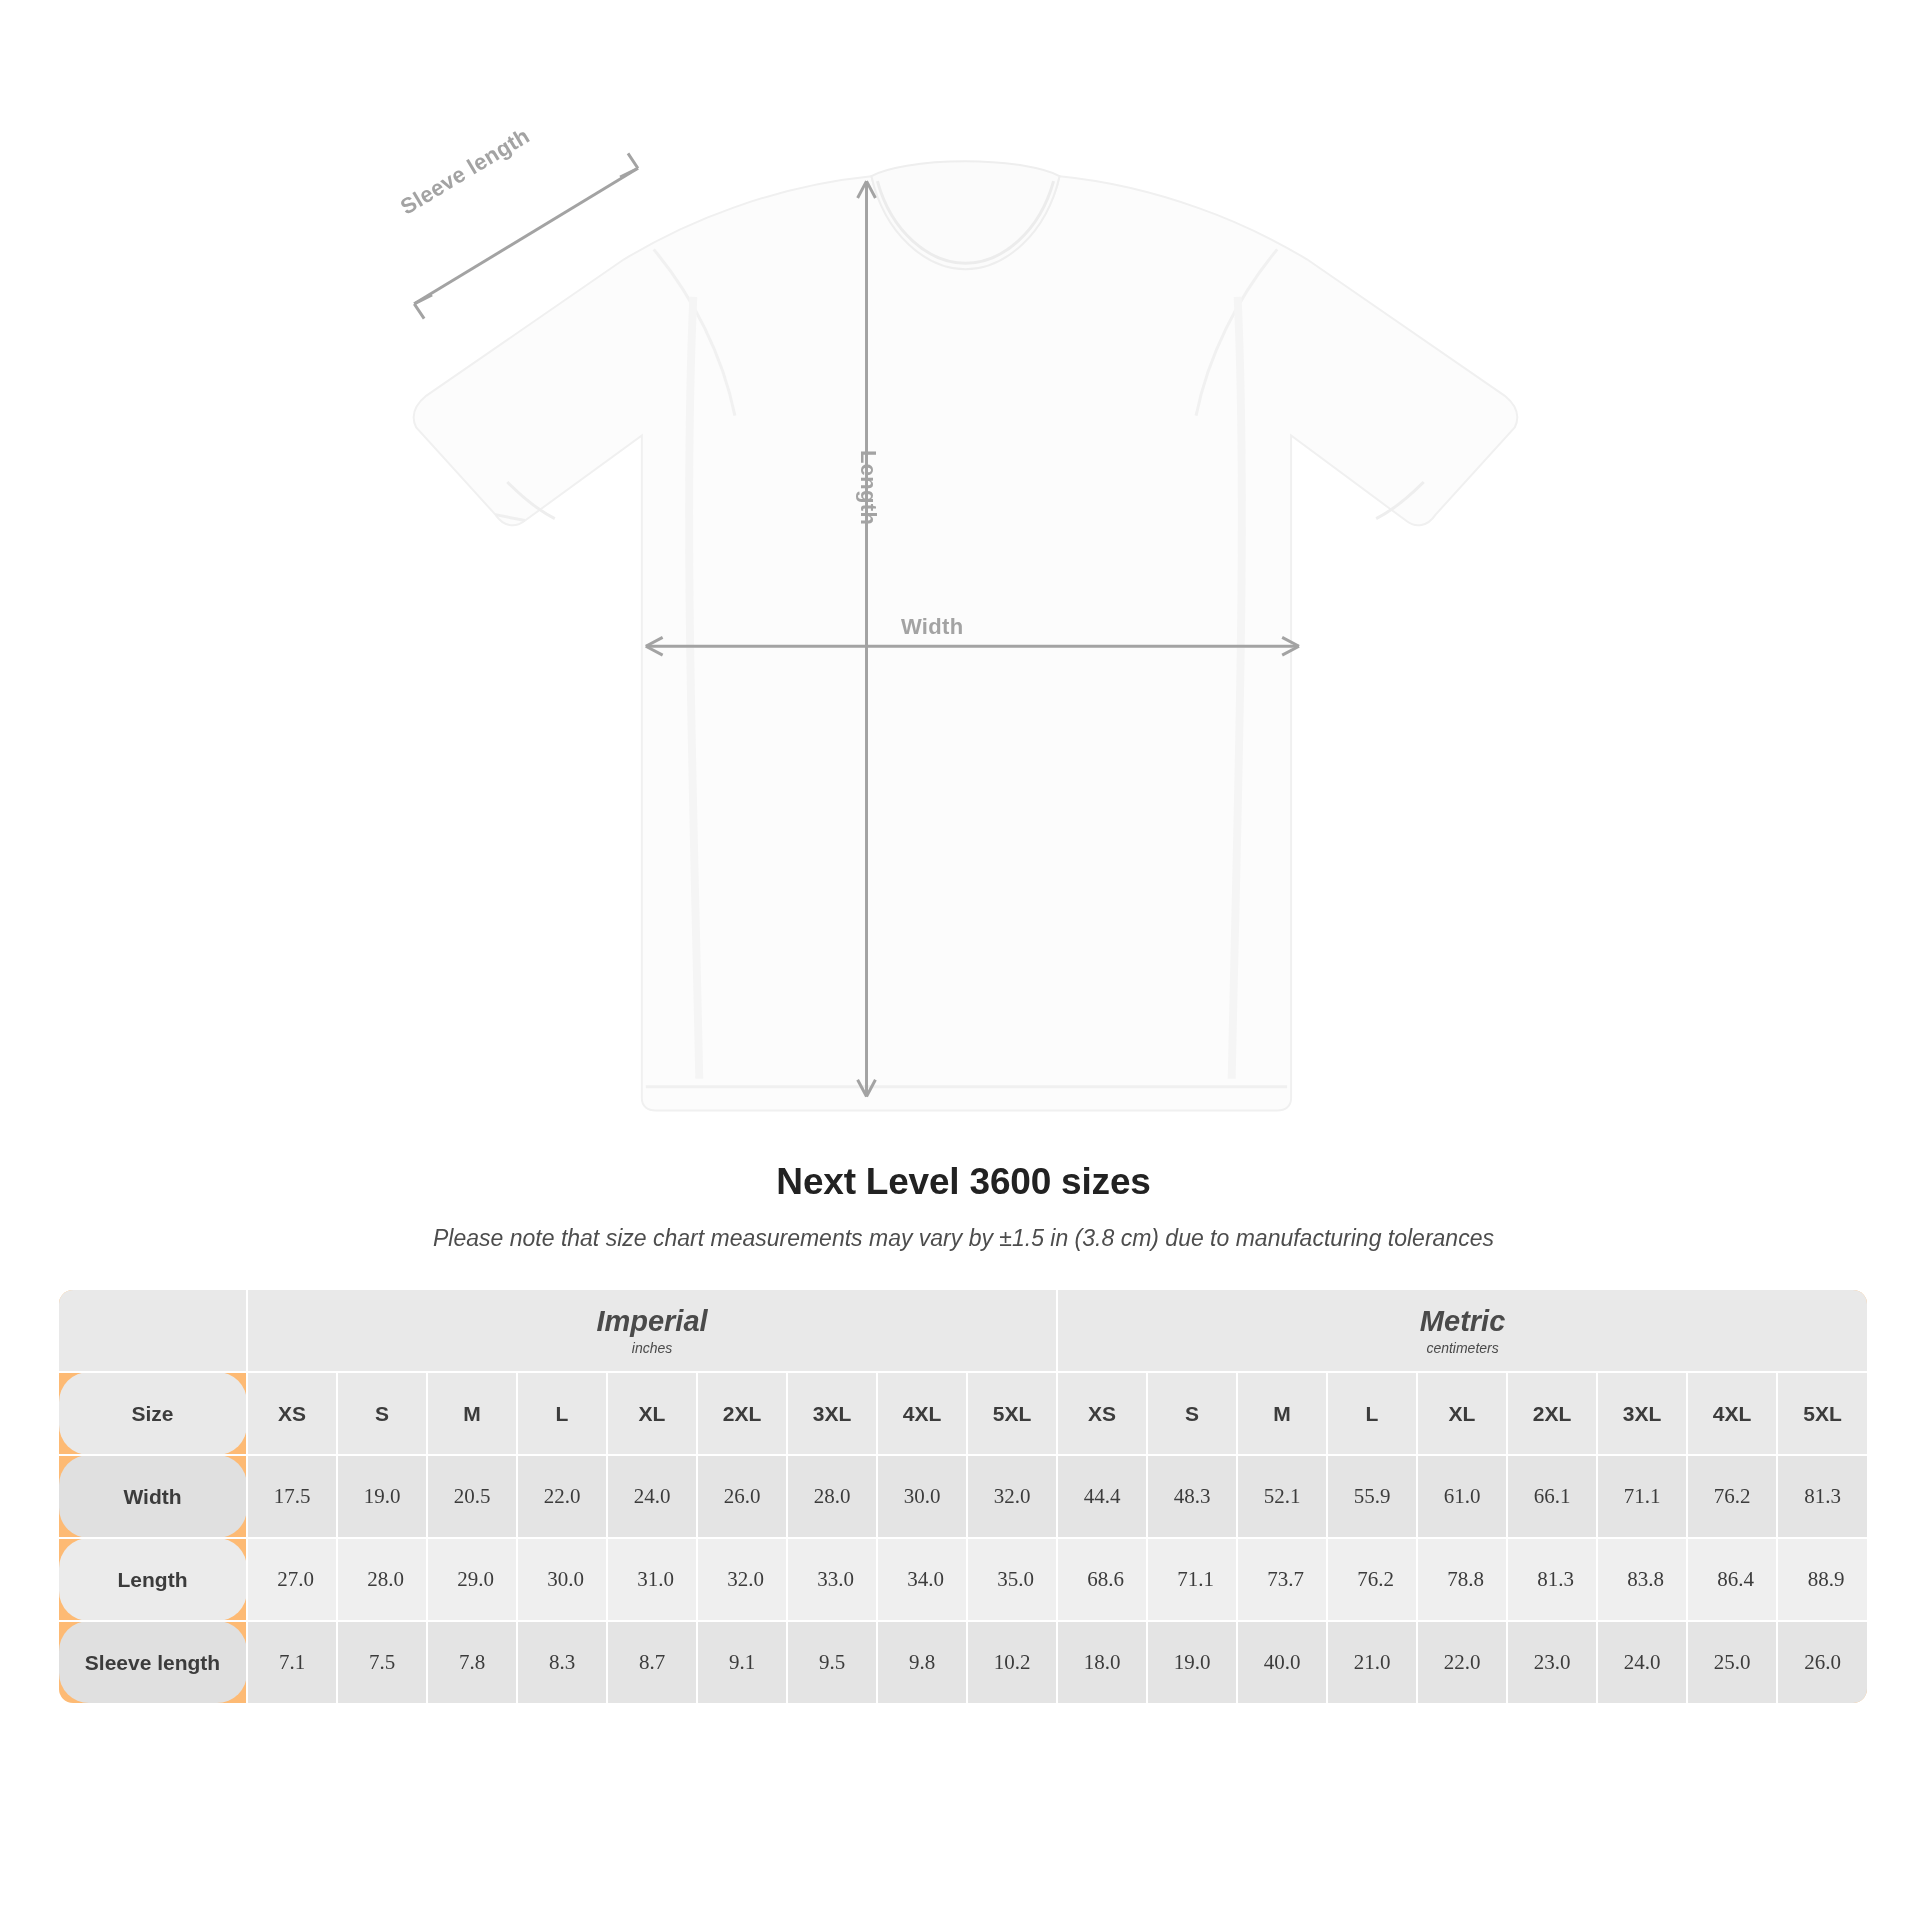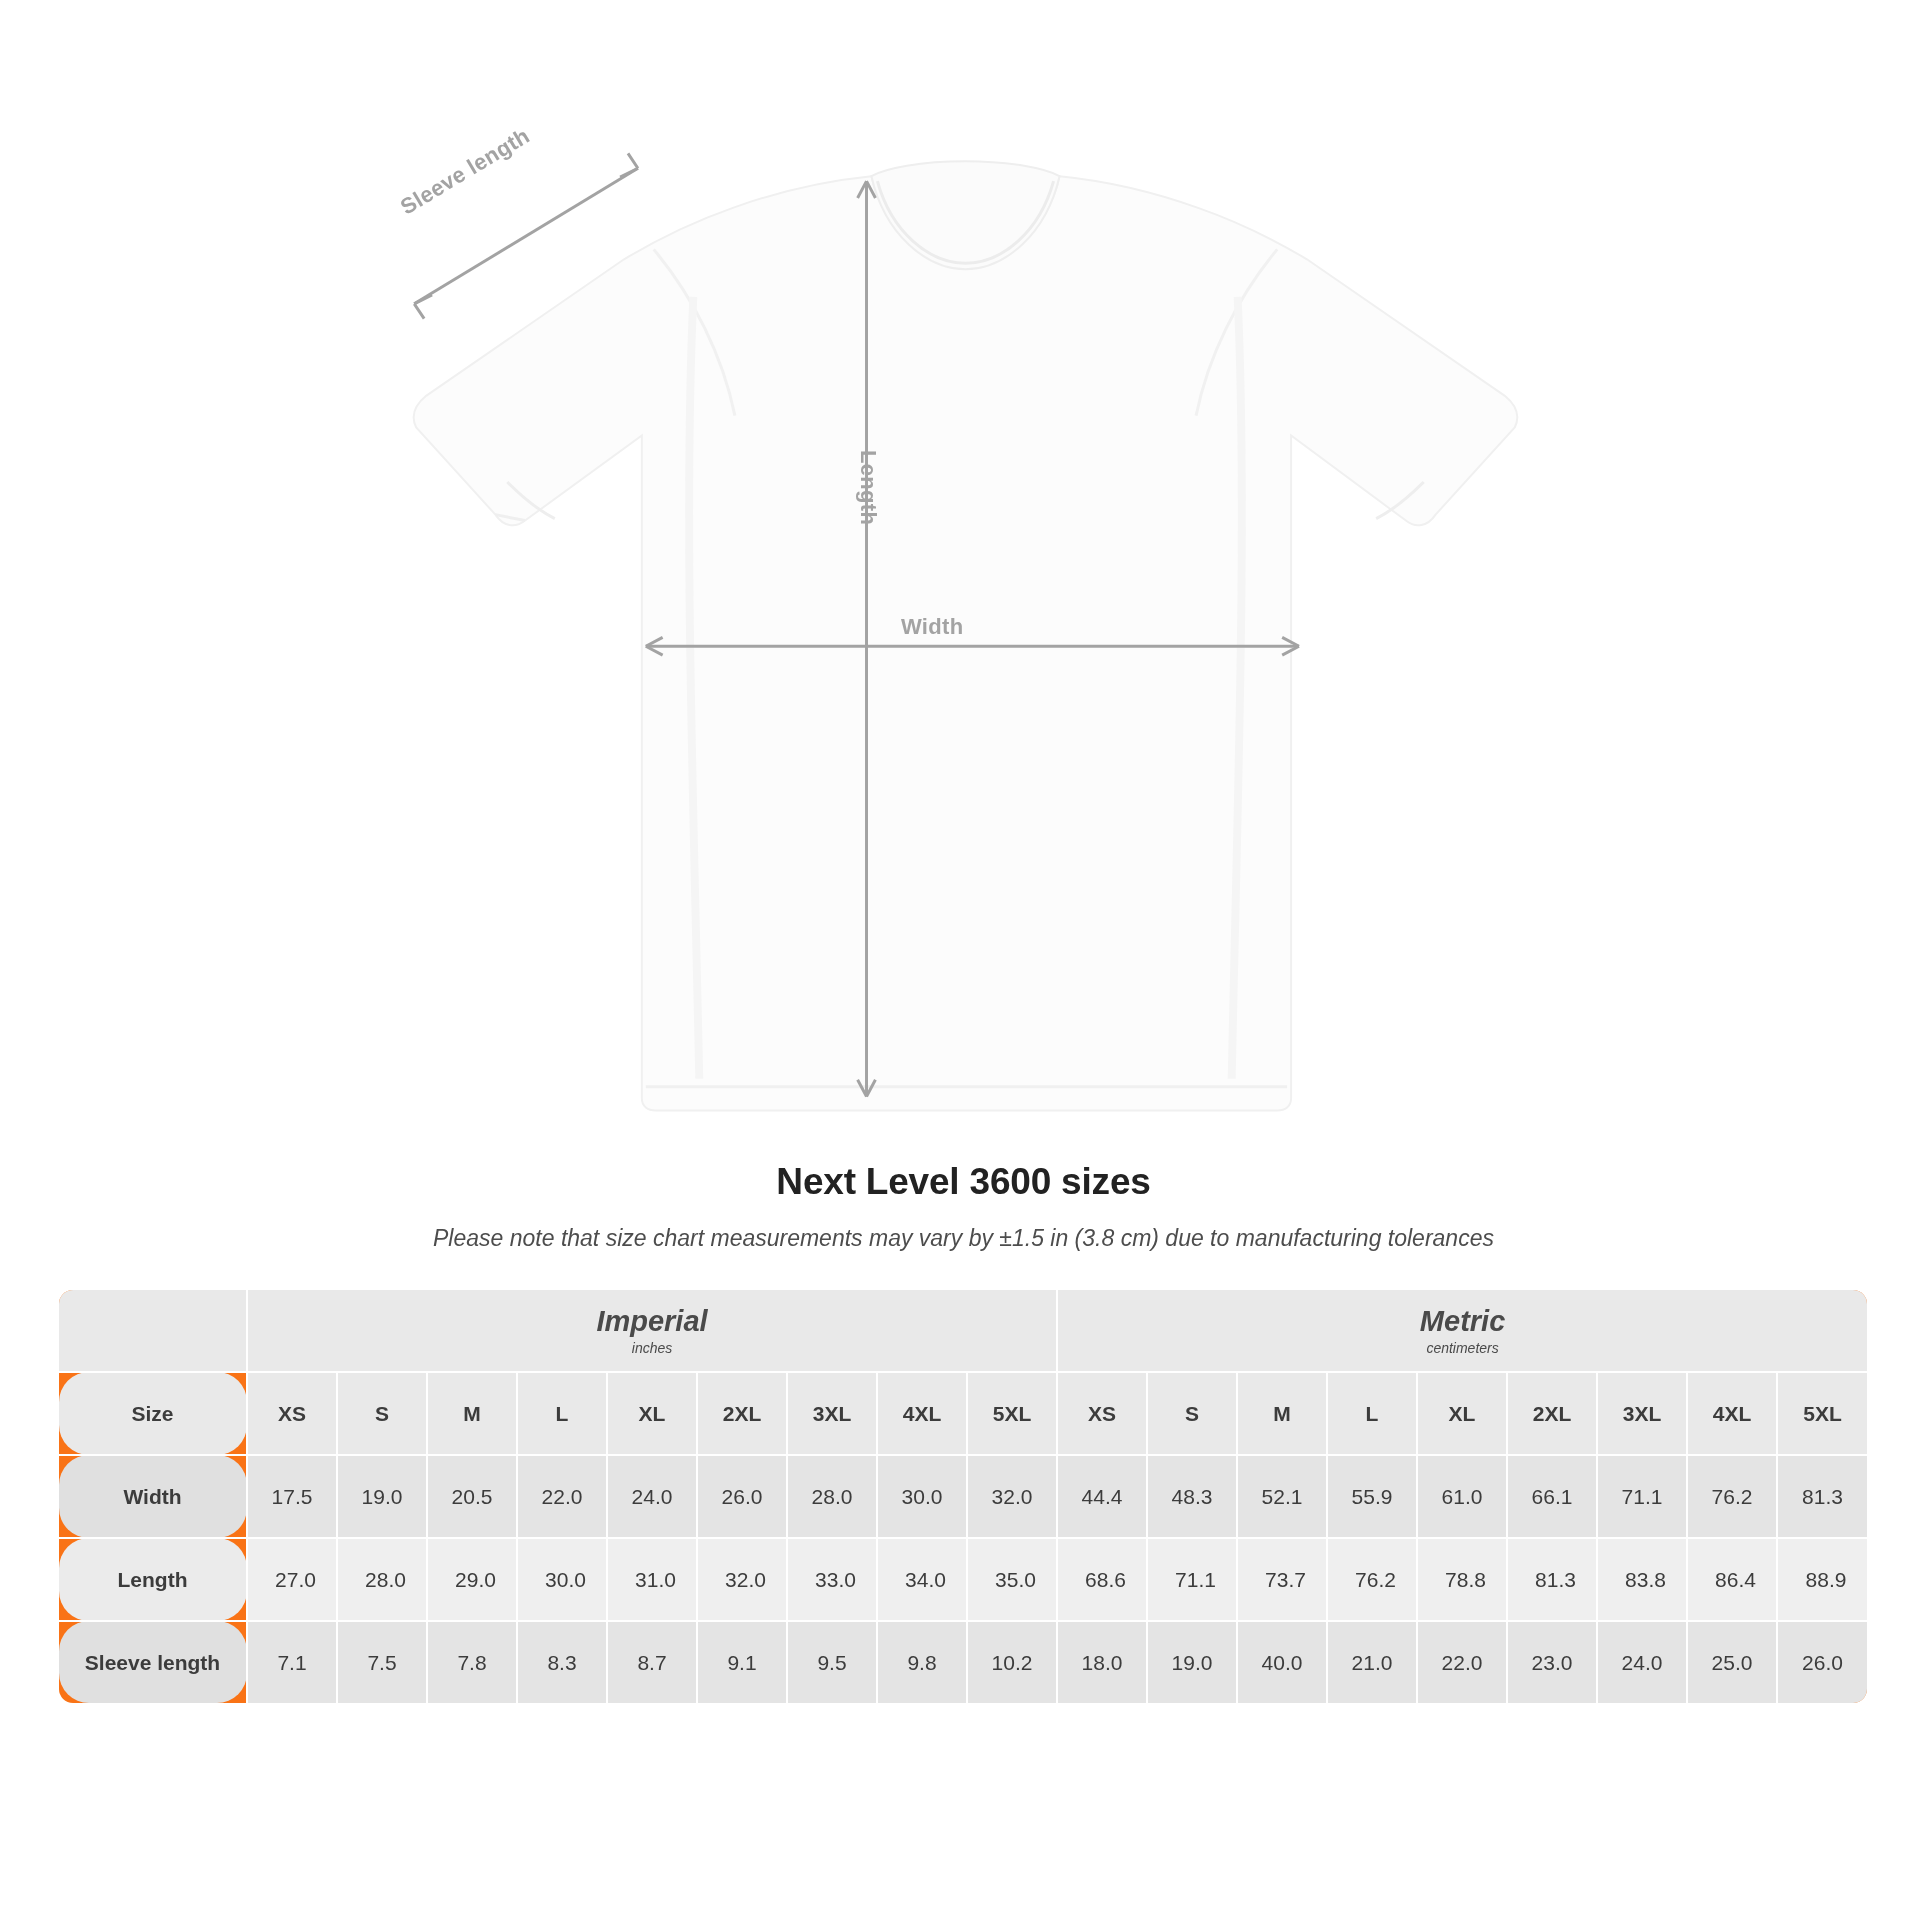--- a/index.html
+++ b/index.html
@@ -68,21 +68,21 @@
     color: #4d4d4d;
     margin-top: 22px;
   }
 
   
   .table-wrap {
     margin: 38px 36px 0 59px;
     width: 1808px;
     border-radius: 14px;
     overflow: hidden;
-    background: #f97316;
+    background: #fdba74;
   }
   table.size-table {
     border-collapse: collapse;
     width: 100%;
     table-layout: fixed;
   }
   table.size-table td, table.size-table th {
     text-align: center;
     font-size: 21px;
     color: #3c3c3c;
@@ -124,21 +124,21 @@
   .size-head-row td {
     background: #e9e9e9;
     font-weight: bold;
     font-size: 21px;
     color: #3c3c3c;
   }
   tr.band-a td.val { background: #e4e4e4; }
   tr.band-b td.val { background: #efefef; padding-left: 7px; }
   tr.band-a td.row-head { background: #e0e0e0; }
   tr.band-b td.row-head { background: #ebebeb; }
-  td.val { color: #3c3c3c; }
+  td.val { color: #3c3c3c; font-family: Liberation Serif, serif; }
   table.size-table tr:last-child td { border-bottom: none; }
   table.size-table tr td:last-child { border-right: none; }
   .col-label { width: 188px; }
   .col-val { width: 90px; }
 </style>
 </head>
 <body>
 
 <div class="diagram">
   <svg class="shirt-svg" width="1927" height="1148" viewBox="0 0 1946 1160">

